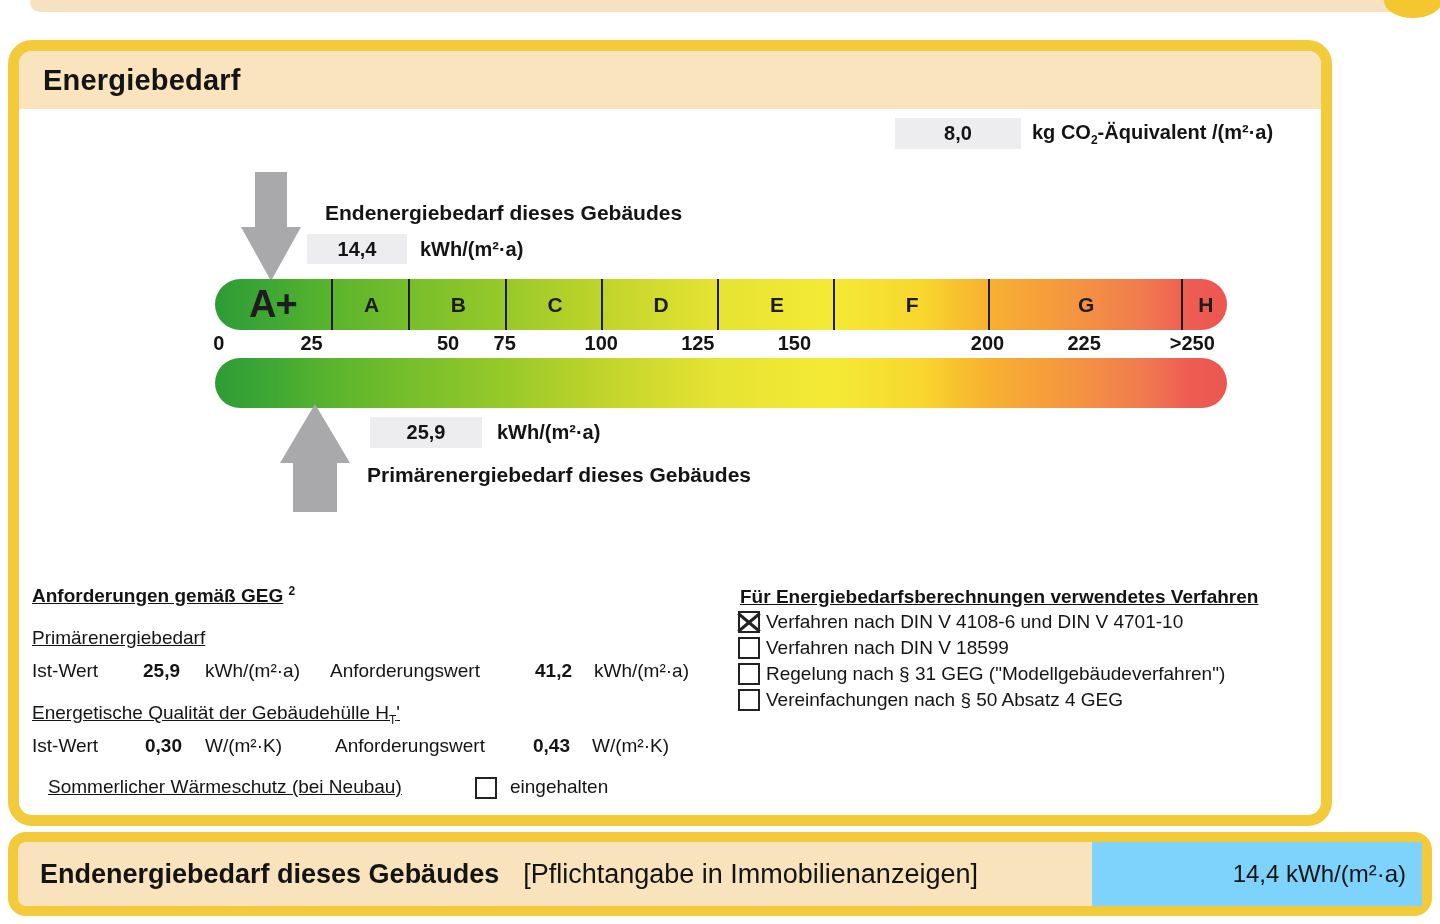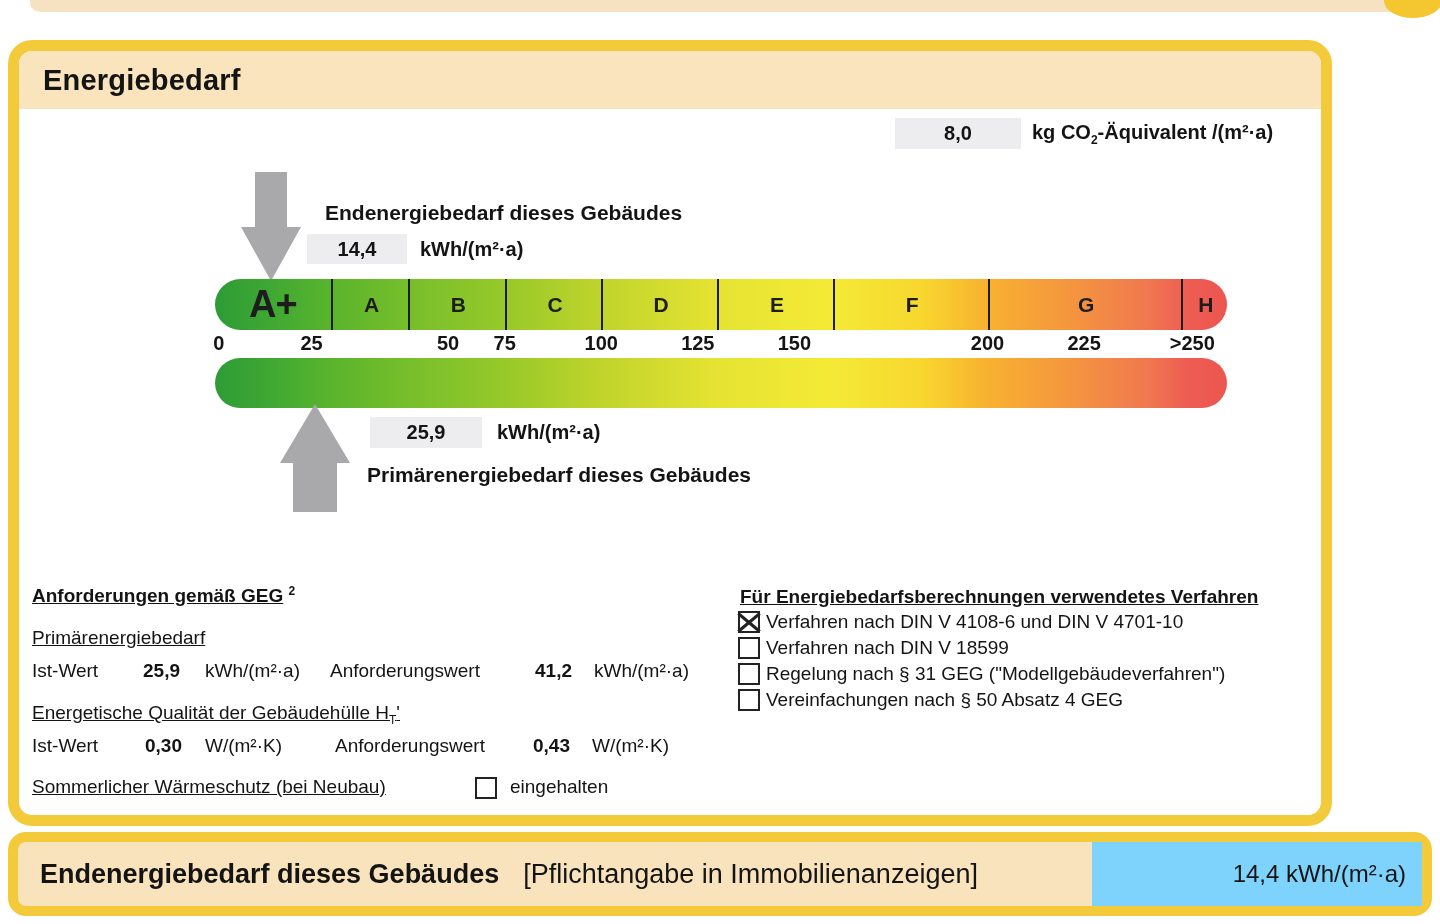--- a/index.html
+++ b/index.html
@@ -211,21 +211,21 @@
   <div class="abs req-row req-row2">
     <span style="left:0;">Ist-Wert</span>
     <span style="left:113px;" class="b">0,30</span>
     <span style="left:173px;">W/(m²·K)</span>
     <span style="left:303px;">Anforderungswert</span>
     <span style="left:501px;" class="b">0,43</span>
     <span style="left:560px;">W/(m²·K)</span>
   </div>
 
   <div class="abs sommer-row">
-    <span style="left:0;" class="u">Sommerlicher Wärmeschutz (bei Neubau)</span>
+    <span style="left:16px;" class="u">Sommerlicher Wärmeschutz (bei Neubau)</span>
     <span style="left:443px;top:1px;" class="checkbox"></span>
     <span style="left:478px;">eingehalten</span>
   </div>
 
   <span class="abs verf-heading u">Für Energiebedarfsberechnungen verwendetes Verfahren</span>
   <div class="verf-list">
       <div class="check-item">
         <span class="checkbox checked"></span>
         <span class="check-label">Verfahren nach DIN V 4108-6 und DIN V 4701-10</span>
       </div>

